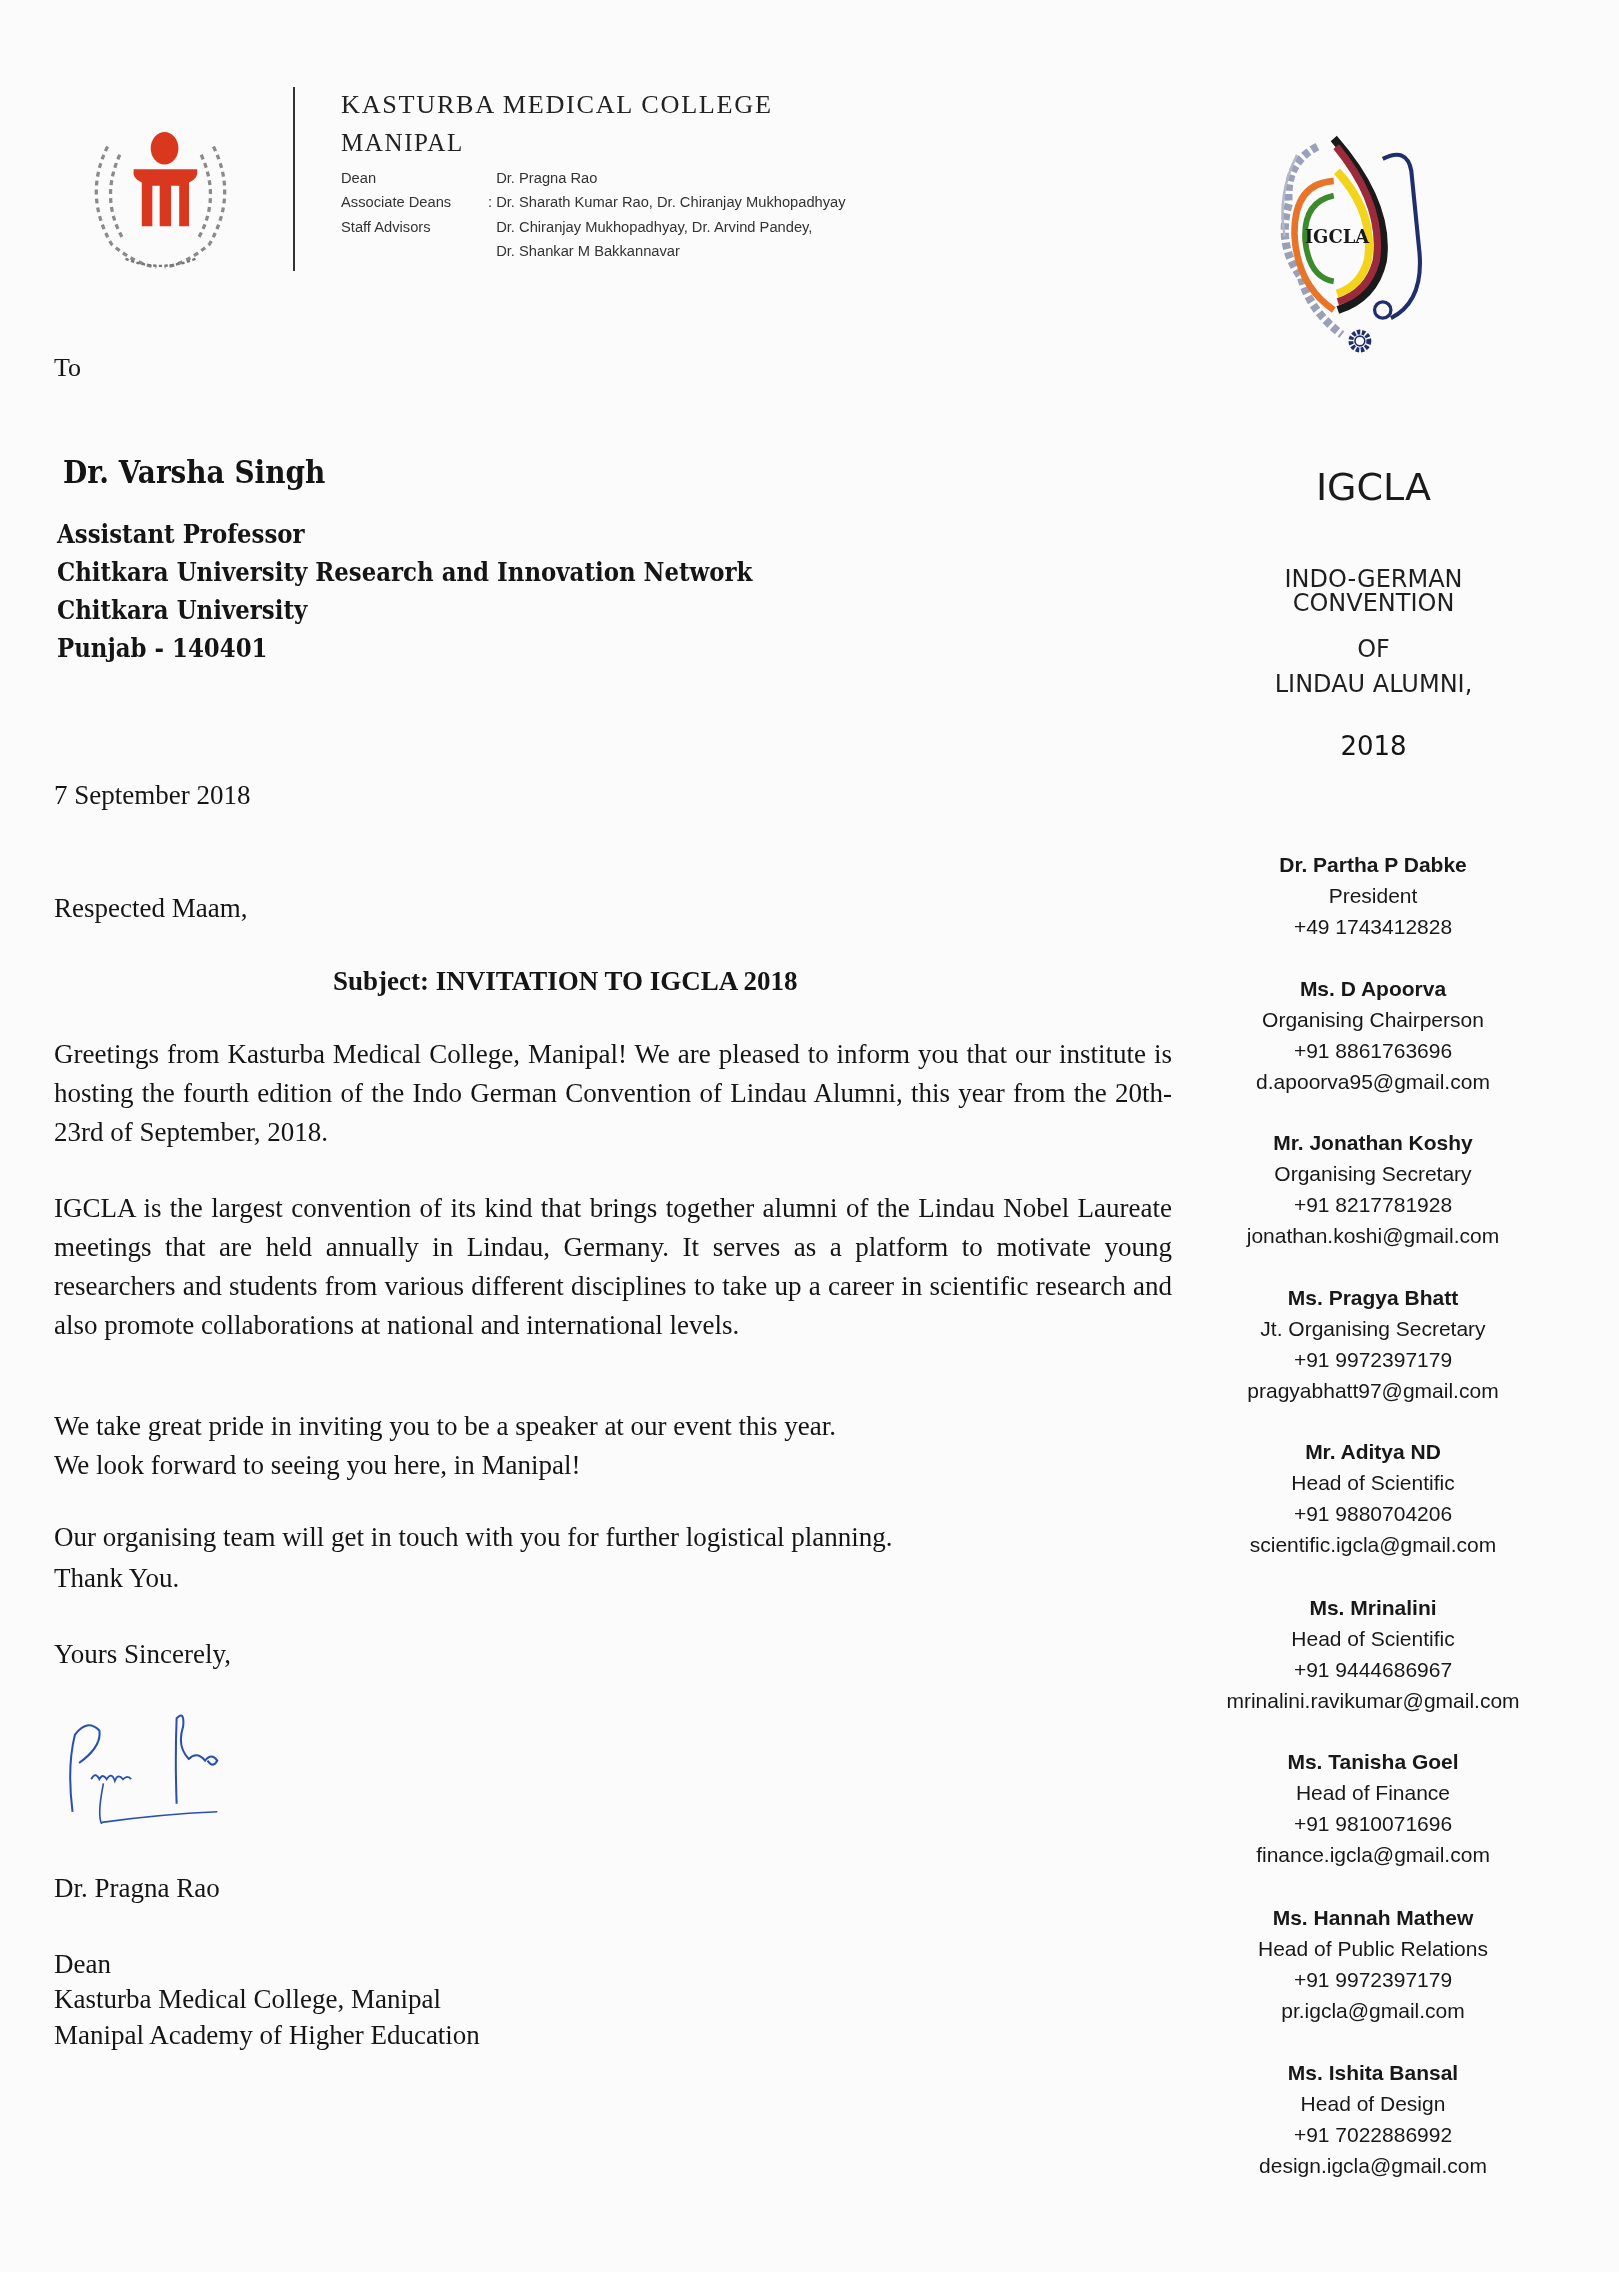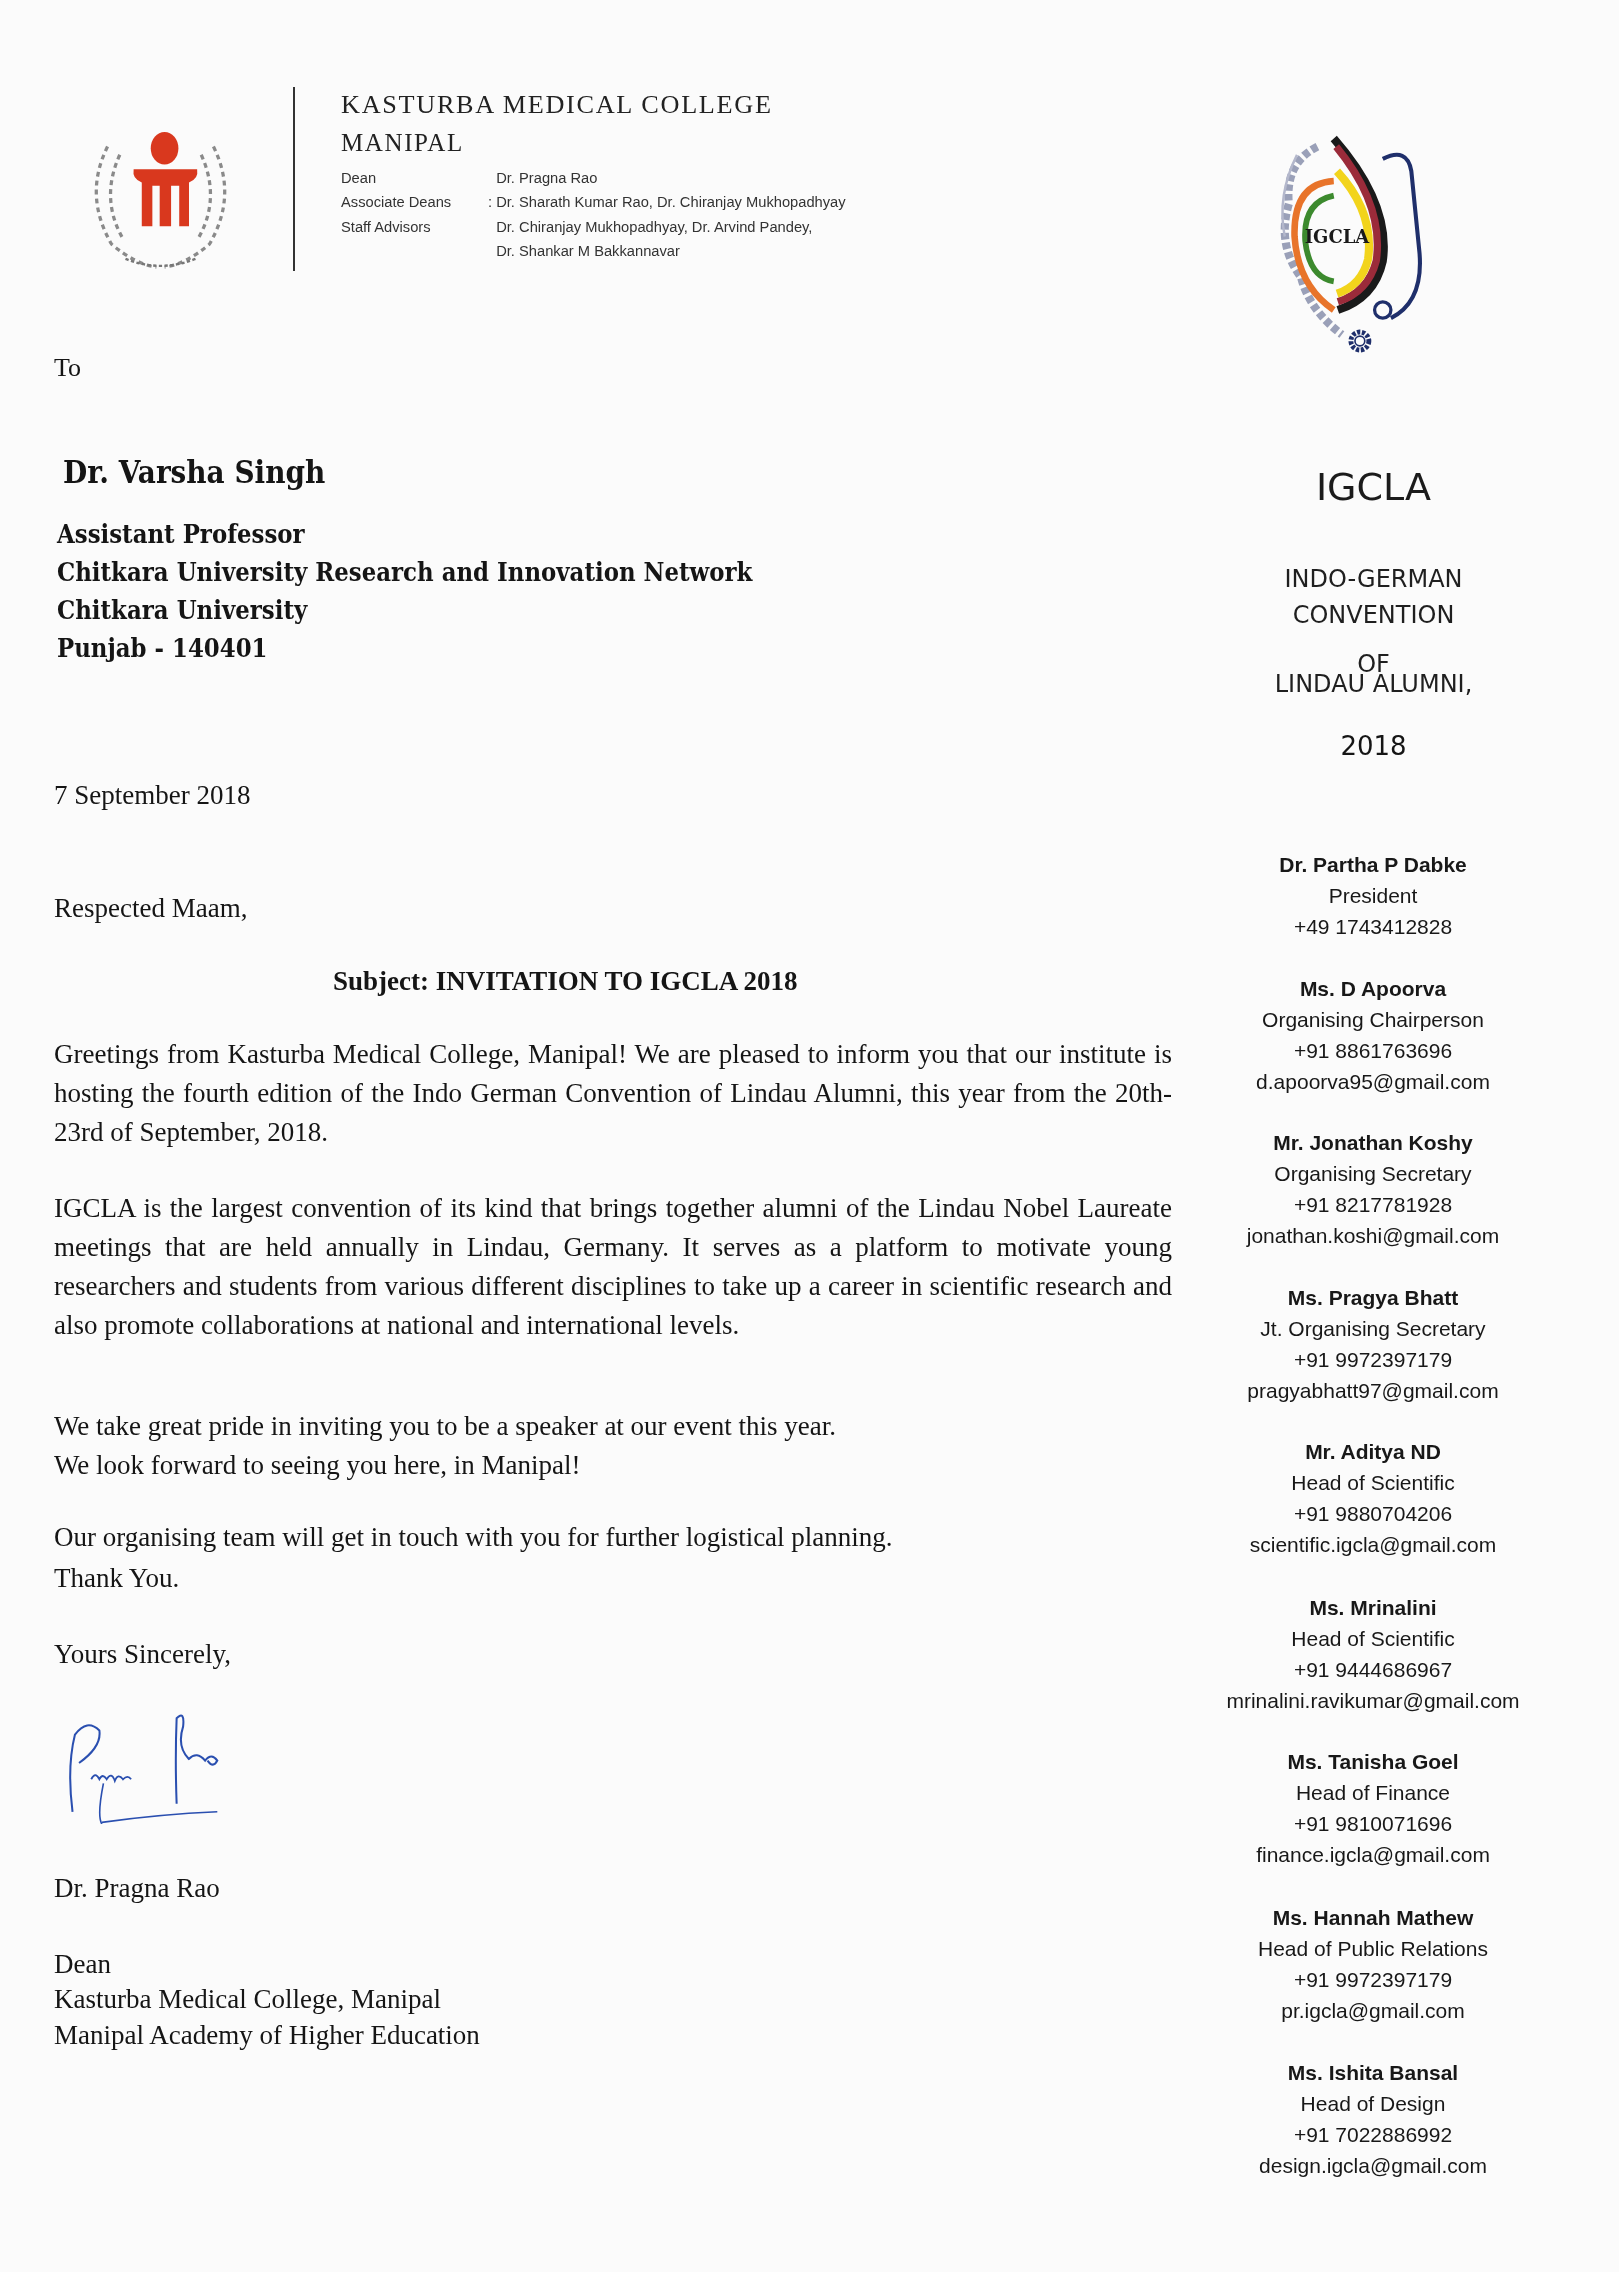--- a/index.html
+++ b/index.html
@@ -129,22 +129,22 @@
   <path d="M58 148 Q130 138 200 135" fill="none" stroke="#2a4fb0" stroke-width="2"></path>
 </svg>
 
 <div class="line" style="top:1873px">Dr. Pragna Rao</div>
 <div class="line" style="top:1949px">Dean</div>
 <div class="line" style="top:1984px">Kasturba Medical College, Manipal</div>
 <div class="line" style="top:2020px">Manipal Academy of Higher Education</div>
 
 <div id="side-acronym" class="side">IGCLA</div>
 <div class="side side-title" style="top:562px">INDO-GERMAN</div>
-<div class="side side-title" style="top:598px">CONVENTION</div>
-<div class="side side-title" style="top:647px">OF</div>
+<div class="side side-title" style="top:586px">CONVENTION</div>
+<div class="side side-title" style="top:632px">OF</div>
 <div class="side side-title" style="top:667px">LINDAU ALUMNI,</div>
 <div id="side-year" class="side">2018</div>
 
 <div class="contact" style="top:829px">
   <div class="c-name">Dr. Partha P Dabke</div>
   <div>President</div>
   <div>+49 1743412828</div>
 </div>
 <div class="contact" style="top:953px">
   <div class="c-name">Ms. D Apoorva</div>

